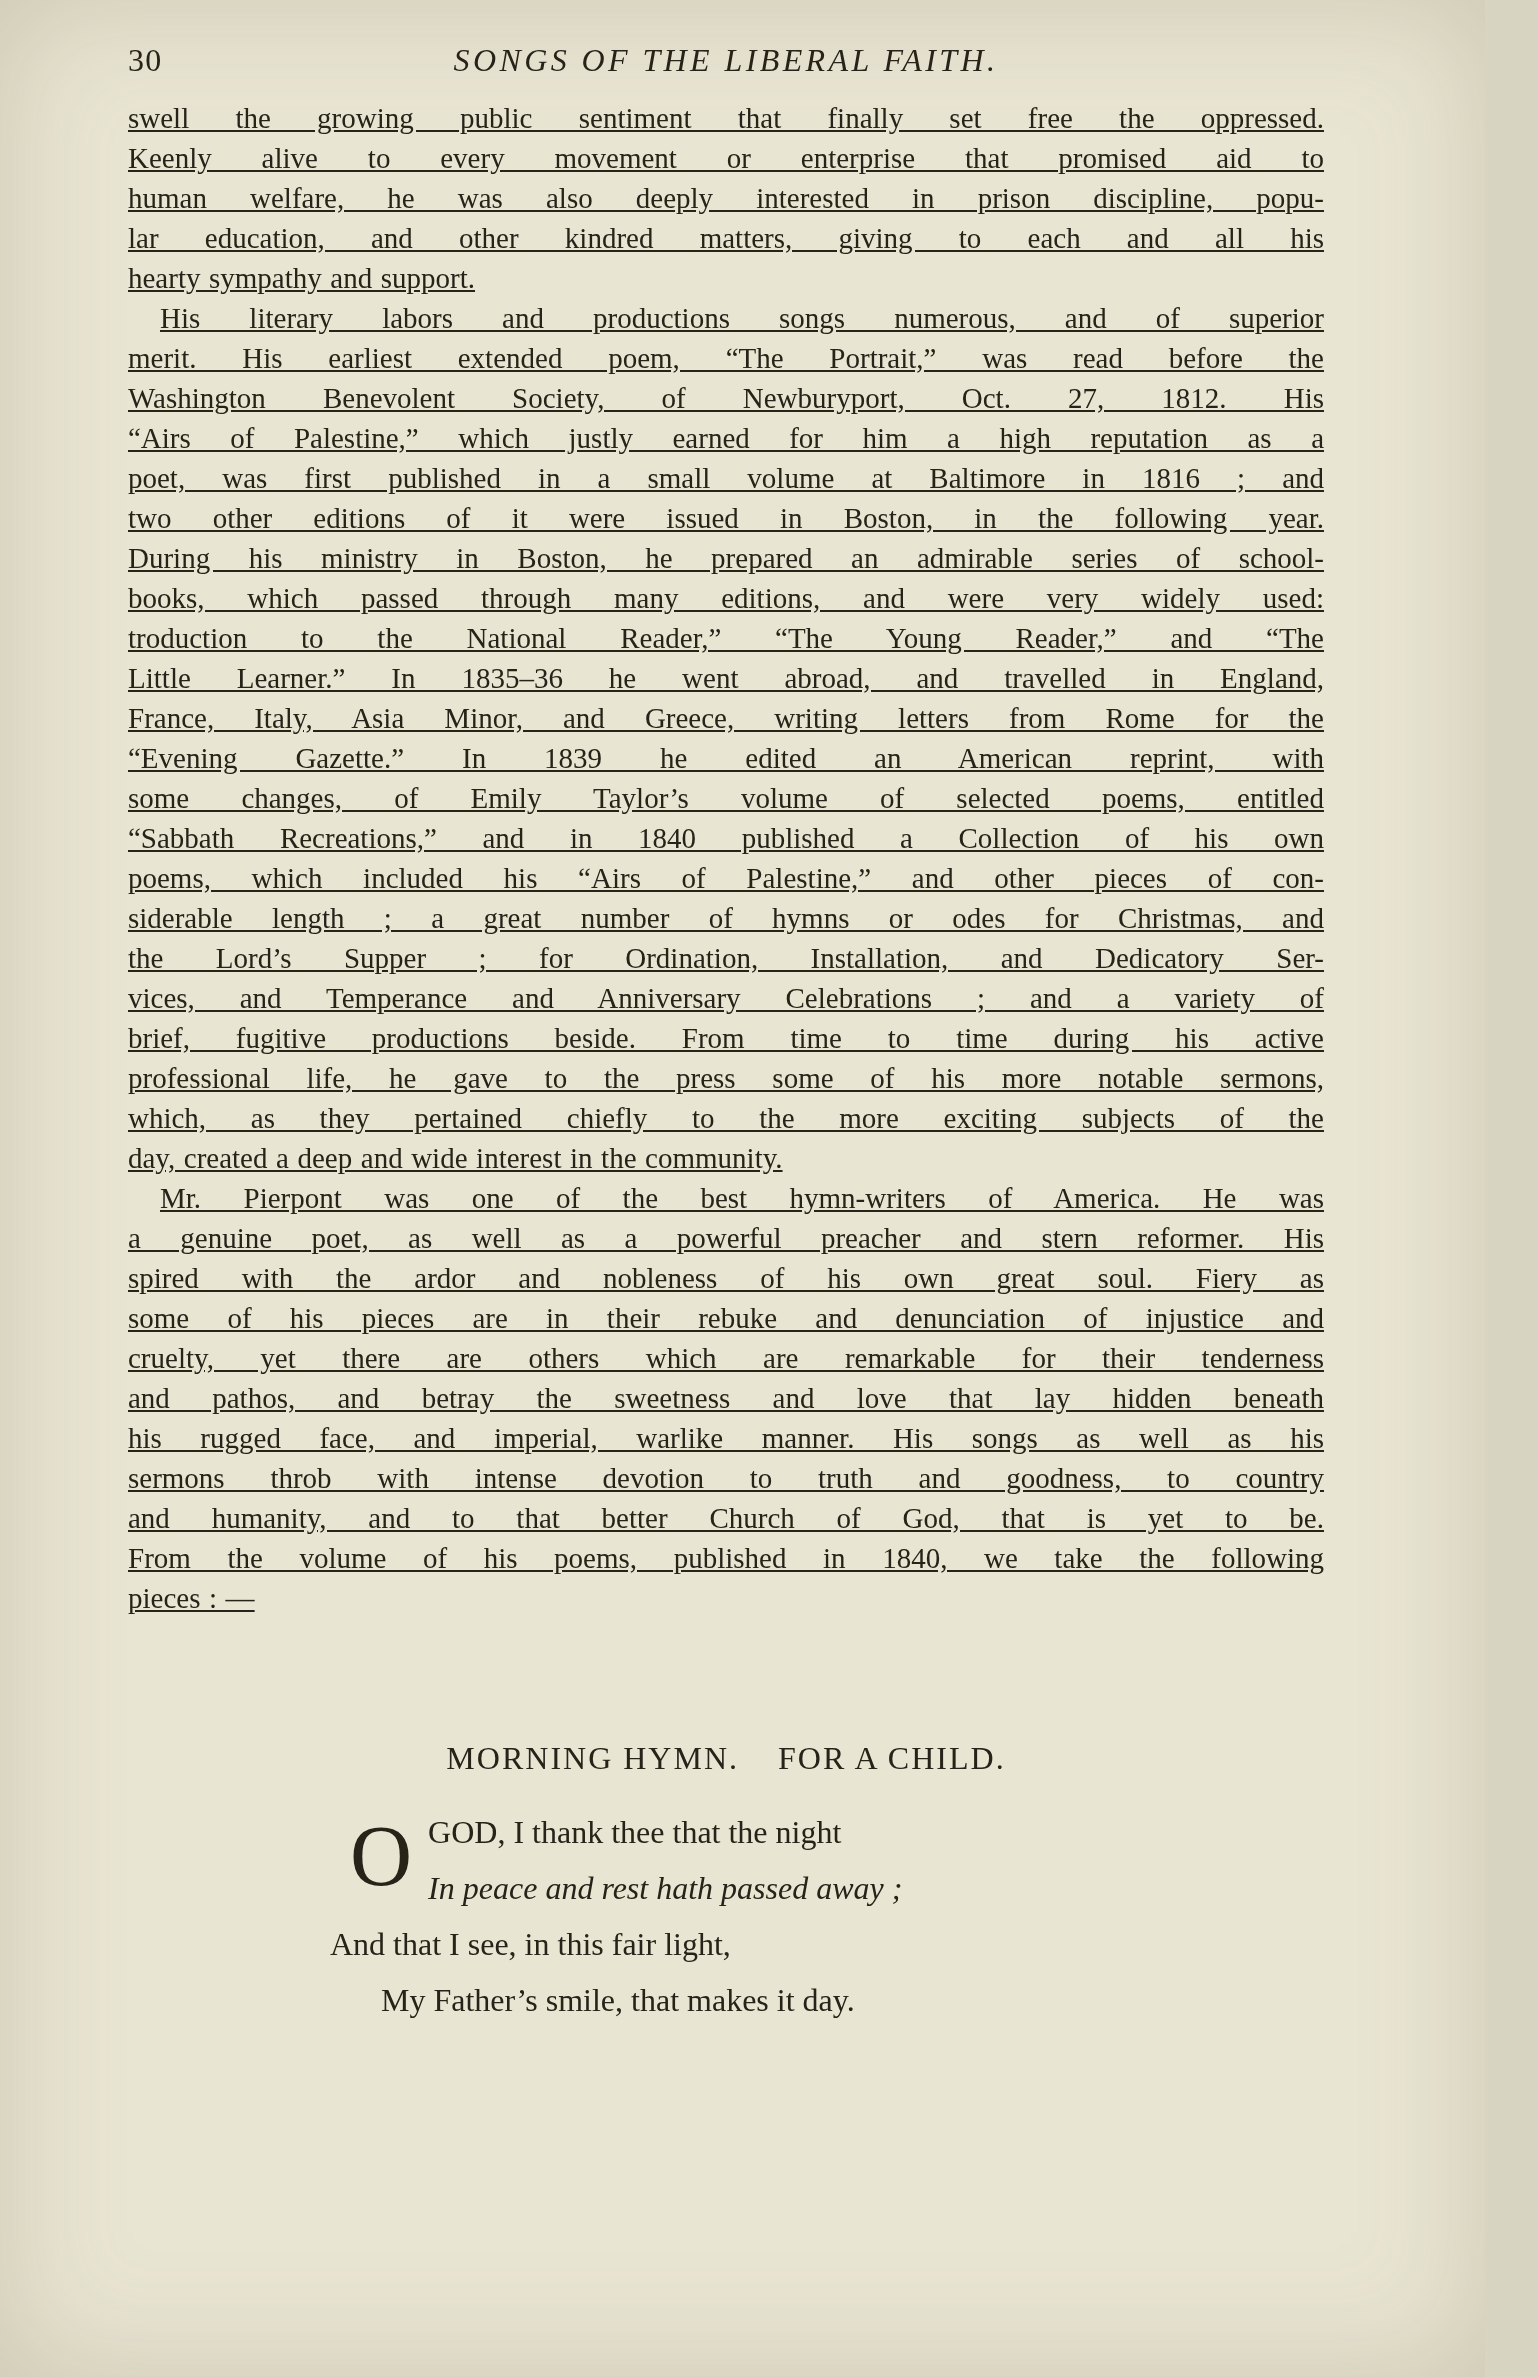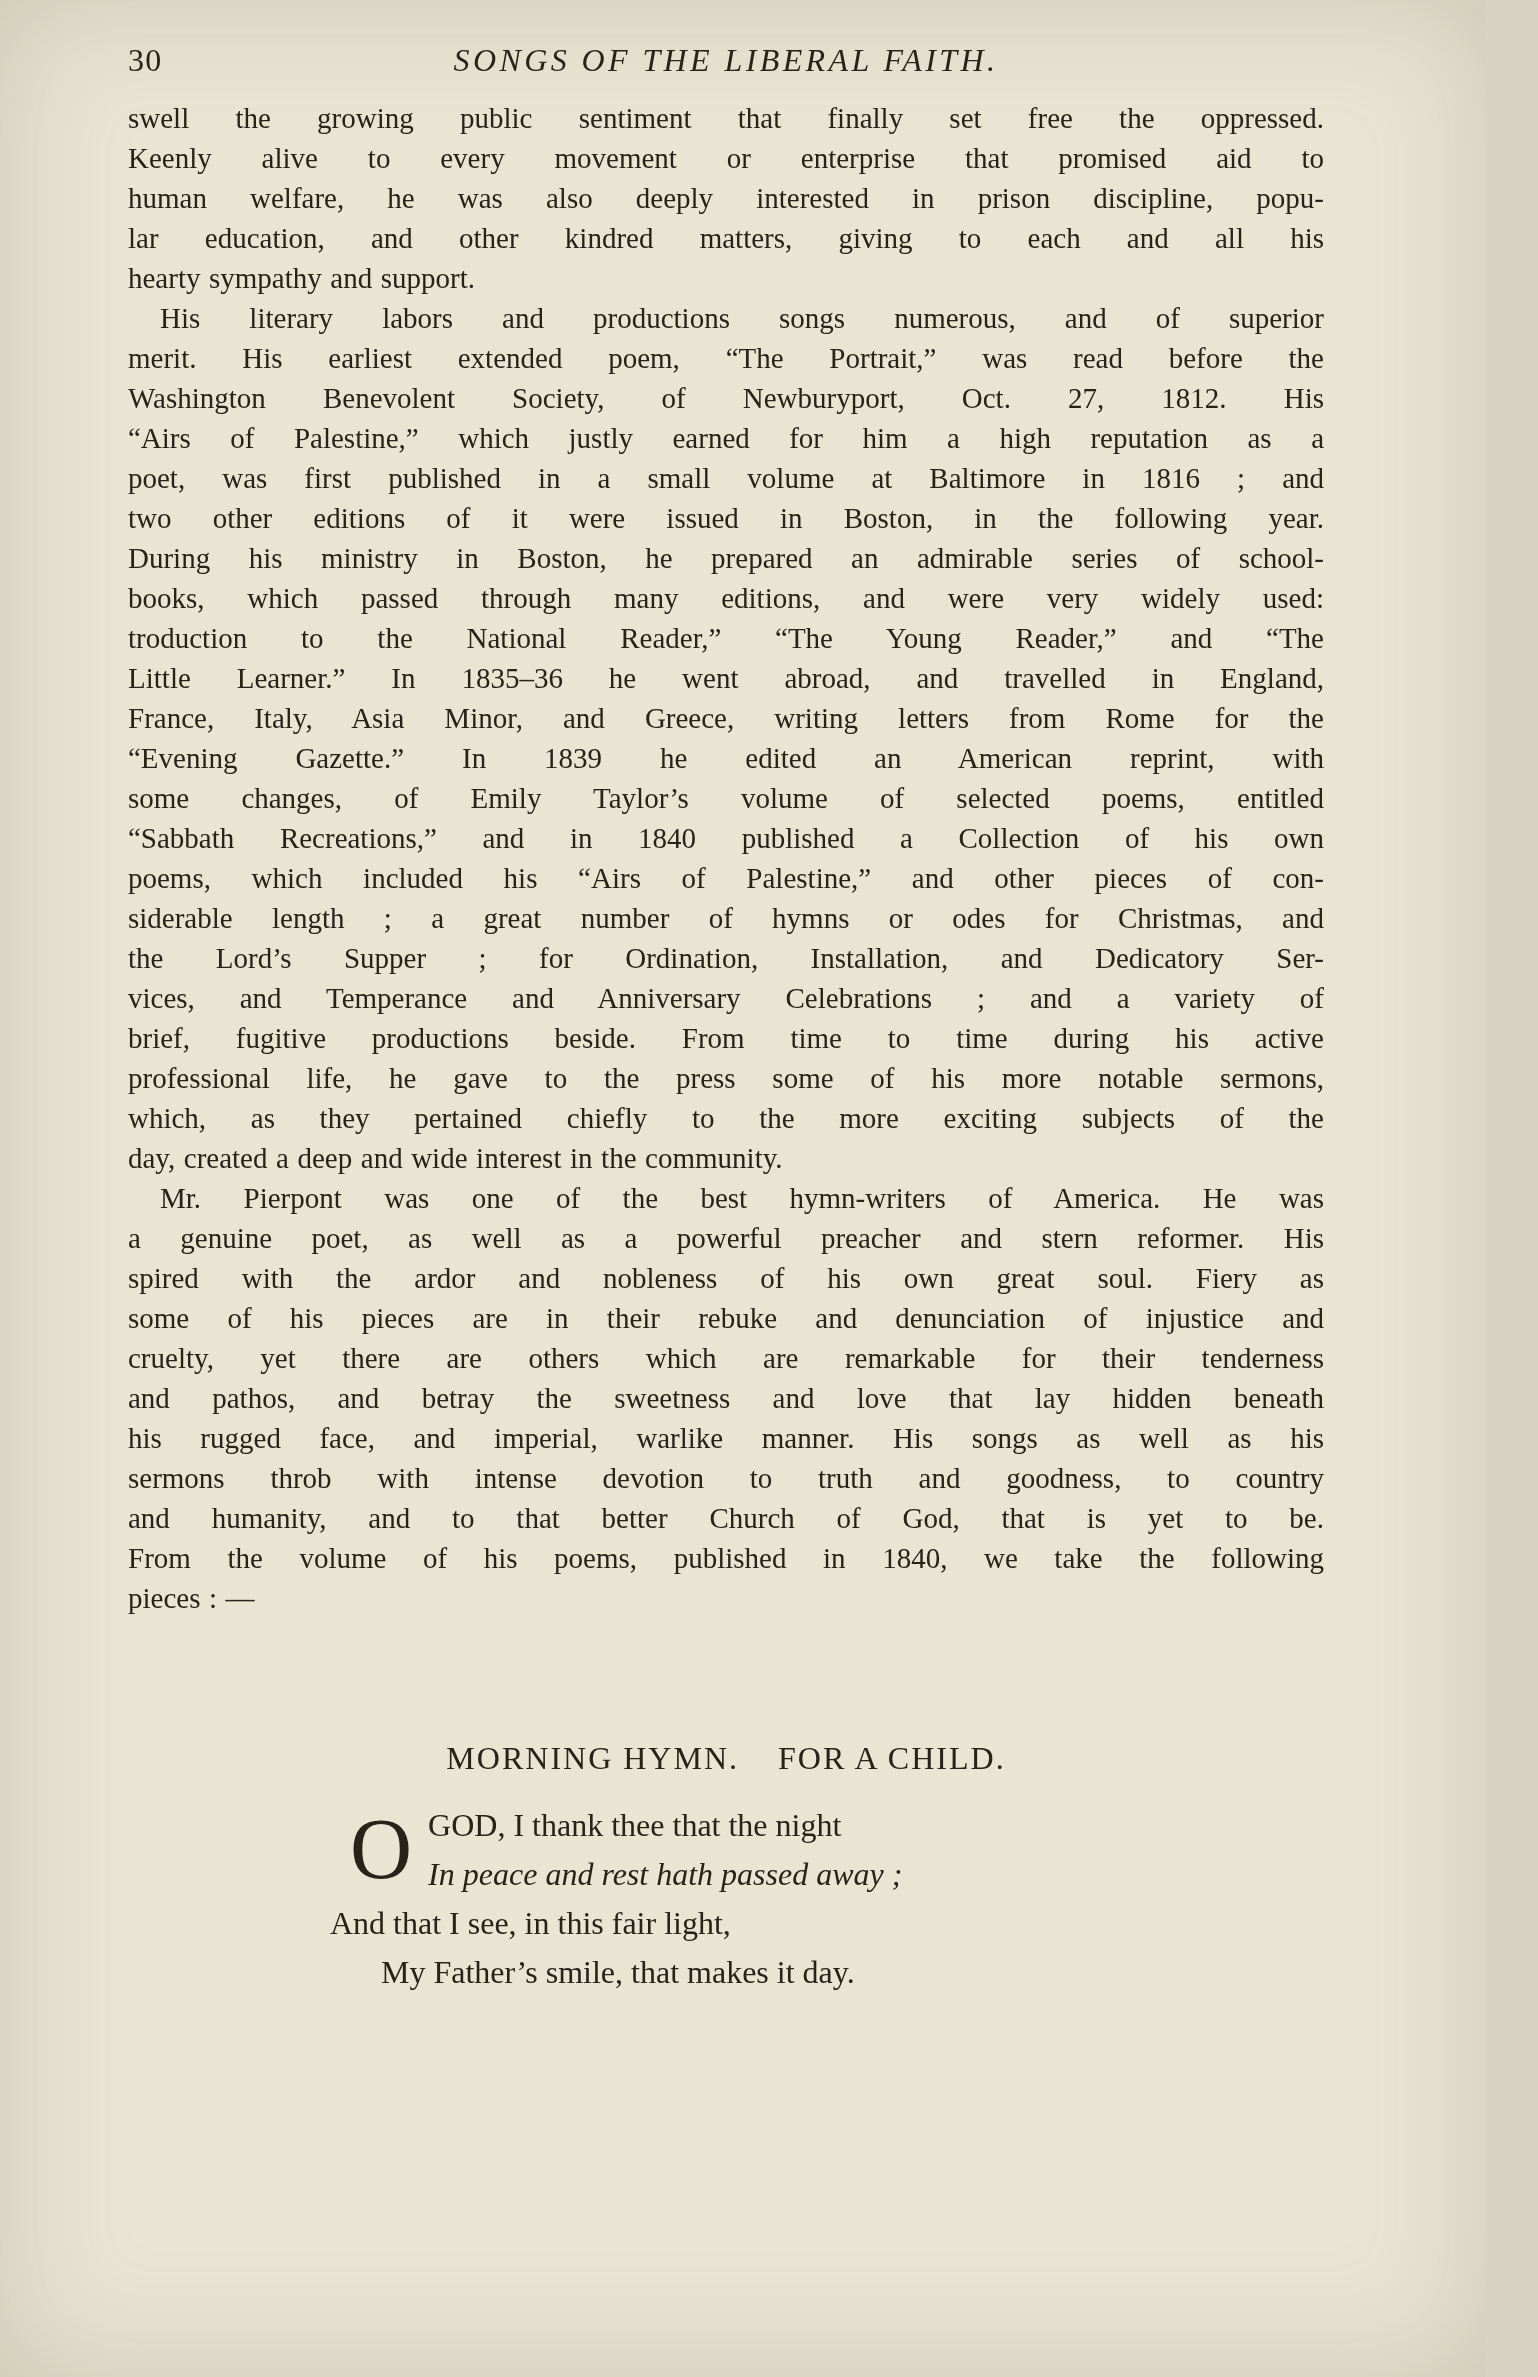--- a/index.html
+++ b/index.html
@@ -45,20 +45,21 @@
     top: 98px;
     left: 128px;
     width: 1196px;
     font-size: 29px;
     line-height: 40px;
   }
   .line {
     text-align: justify;
     text-align-last: justify;
     word-spacing: 1.3px;
+    text-decoration: underline;
   }
   .line.last {
     text-align-last: left;
   }
   .line.first {
     text-indent: 32px;
   }
   .hymn-heading {
     position: absolute;
     top: 1740px;
@@ -87,20 +88,21 @@
   }
   .drop-cap {
     float: left;
     font-size: 86px;
     line-height: 94px;
     margin-right: 16px;
     margin-top: 1.3px;
   }
   .hymn-line {
     white-space: nowrap;
+    margin-top: 7px;
   }
   .hymn-line.indent2 {
     padding-left: 28px;
     font-style: italic;
   }
   .hymn-line.l4 {
     margin-left: 51px;
   }
 </style>
 </head>

